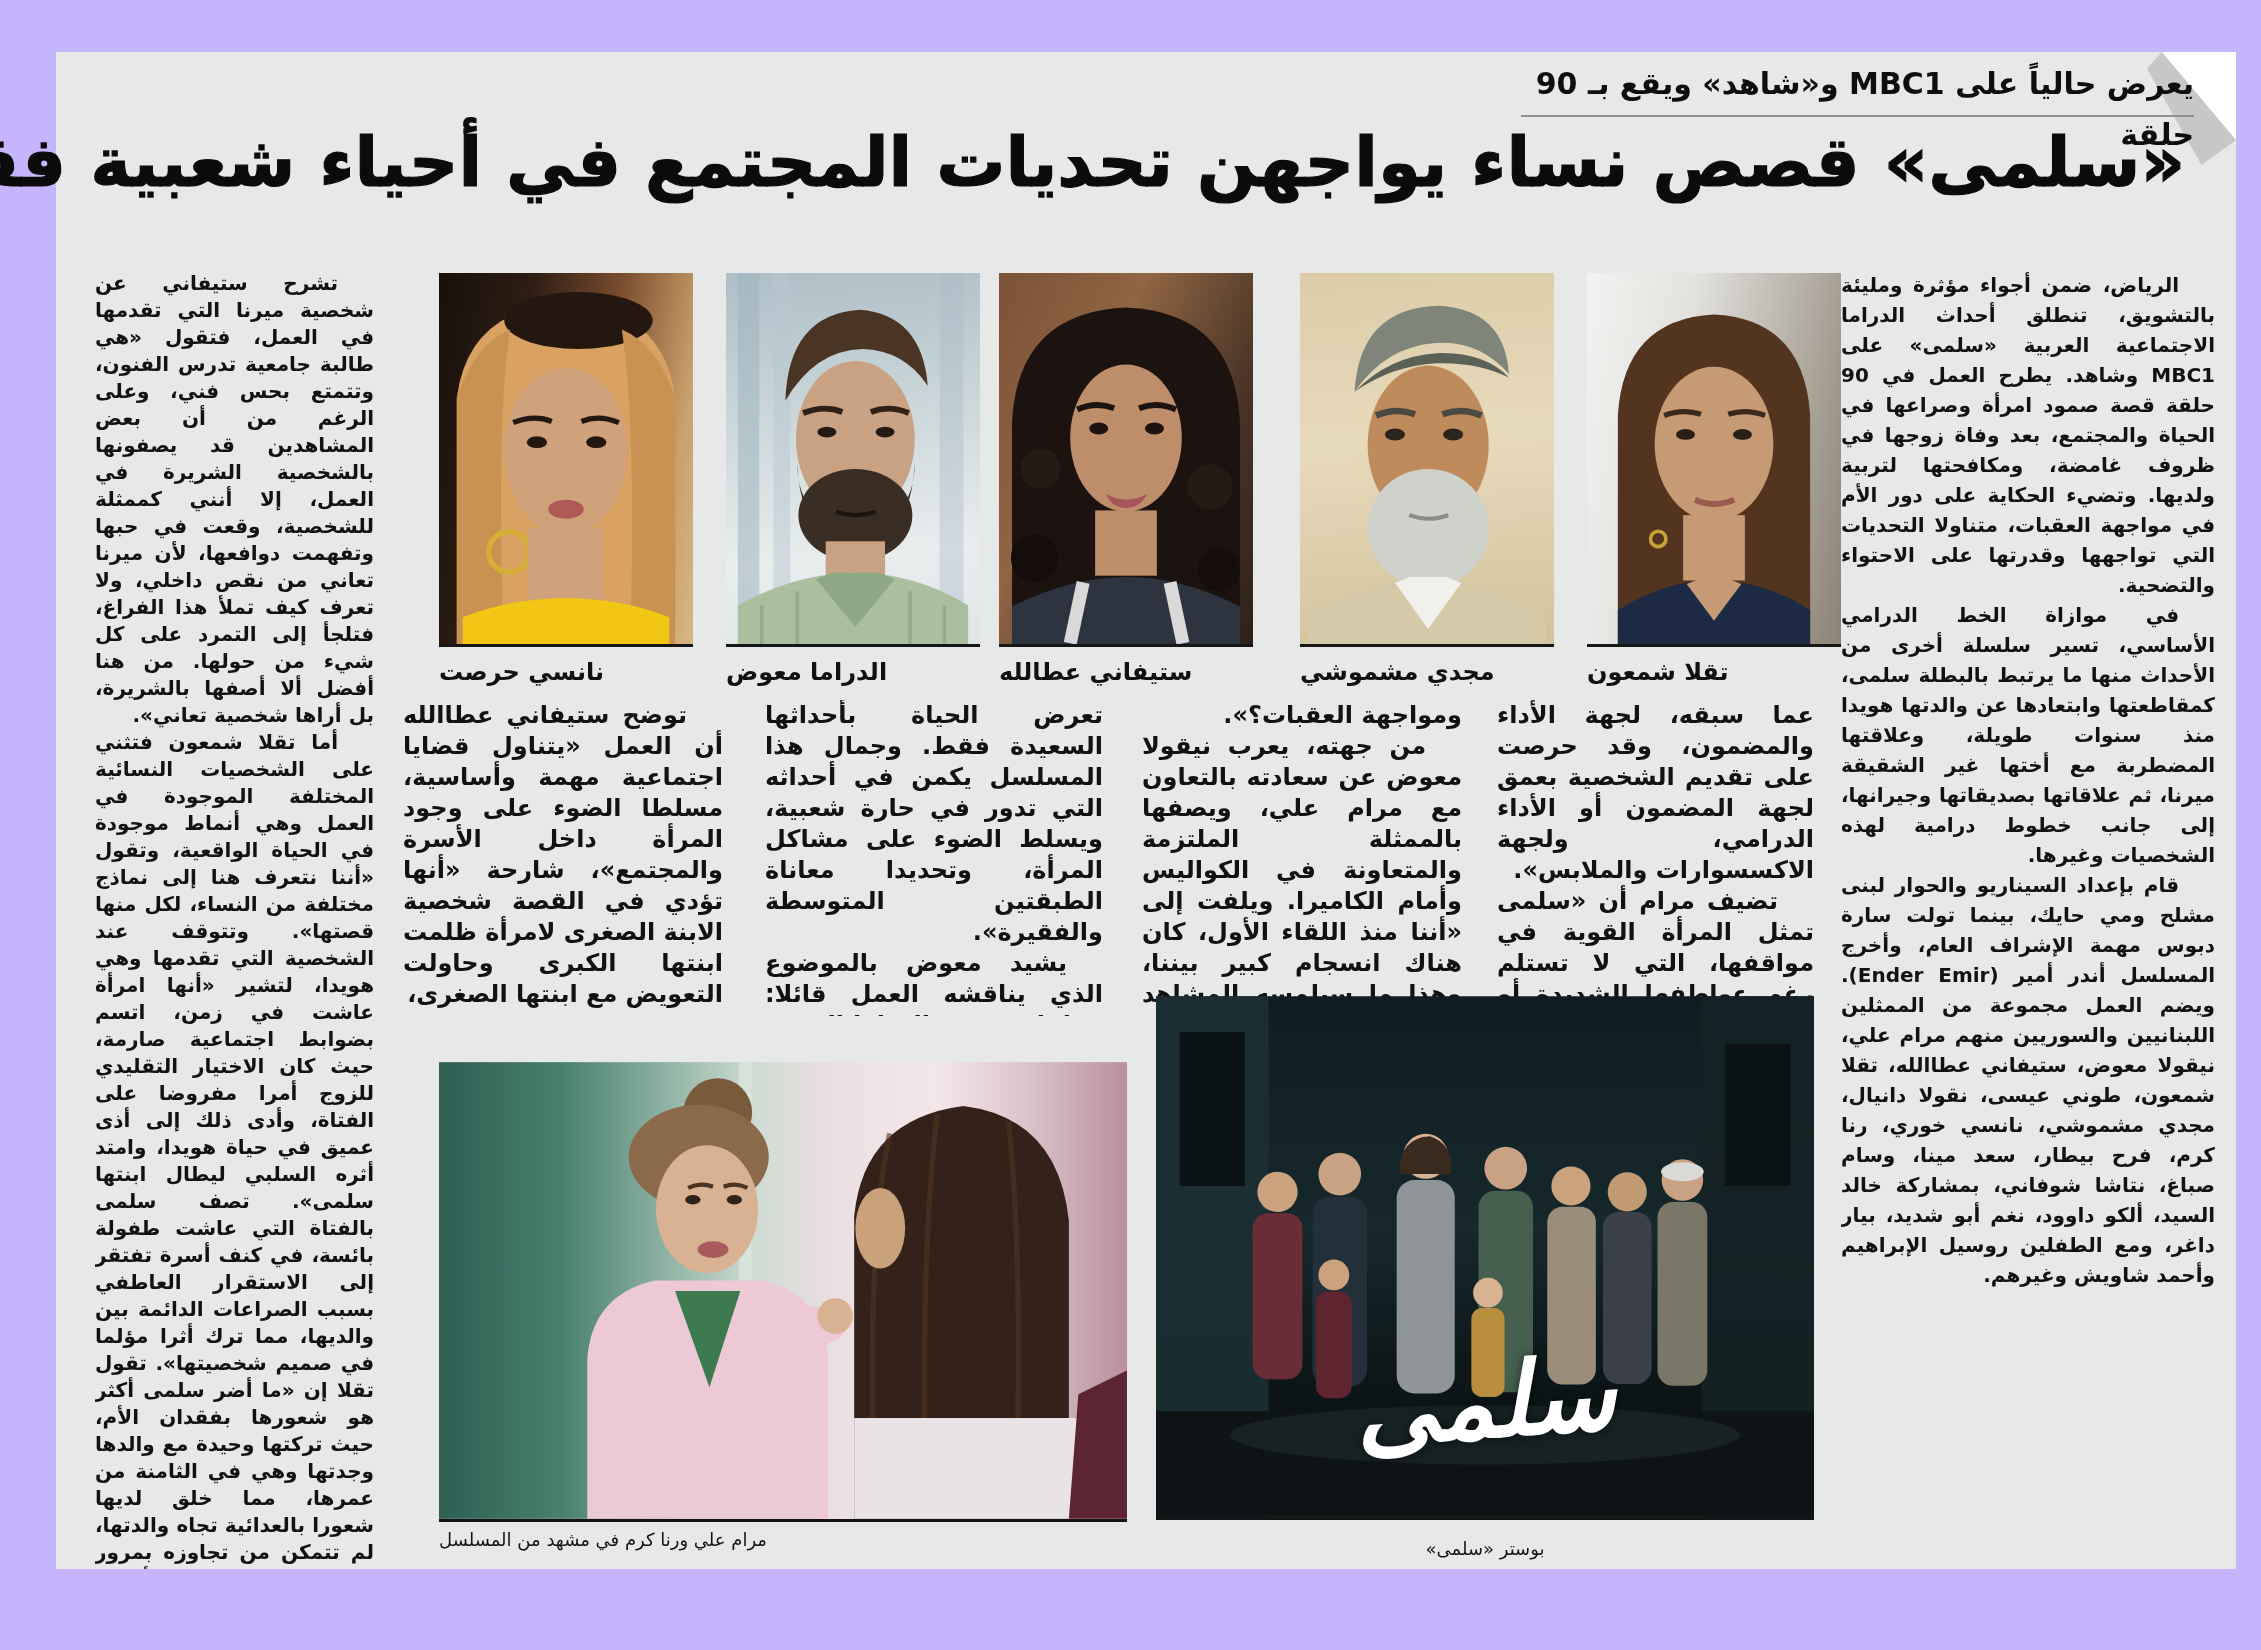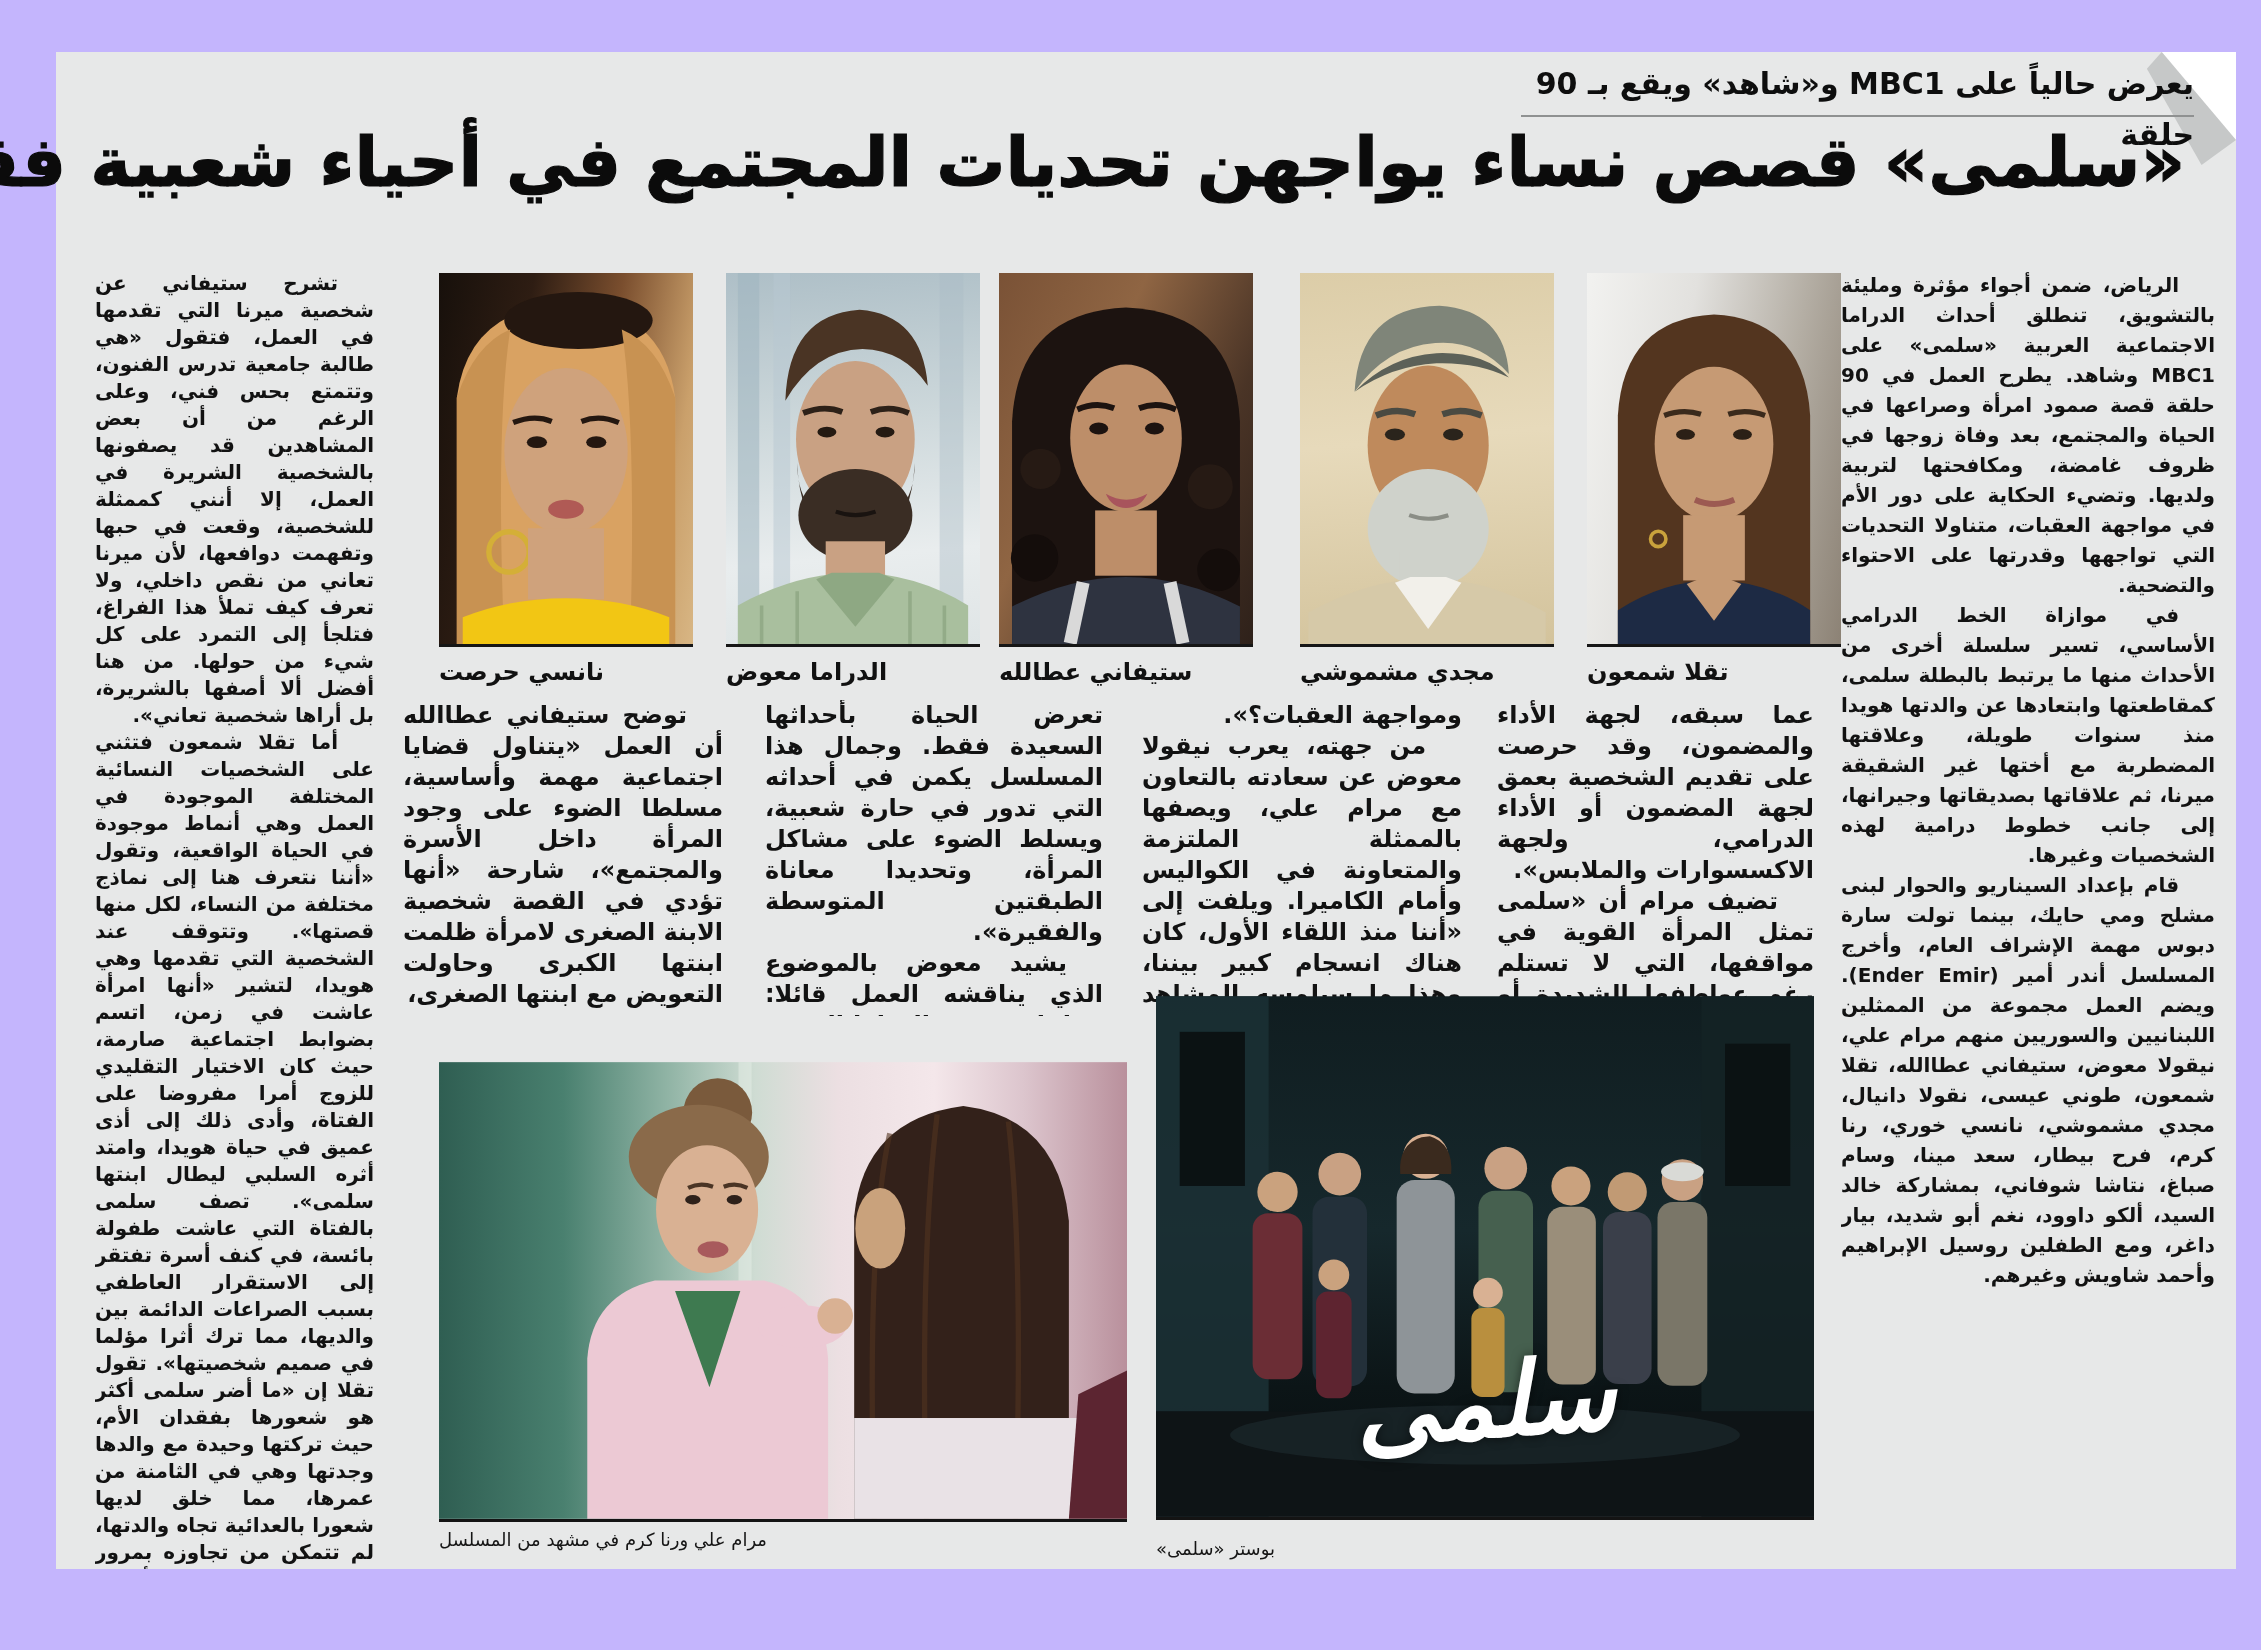--- a/index.html
+++ b/index.html
@@ -42,21 +42,21 @@
   .mb{left:1086px;width:320px;}
   .mc{left:709px;width:338px;}
   .md{left:347px;width:320px;}
   .leftcol{left:39px;top:218px;width:279px;height:1299px;font-size:20px;line-height:27px;}
   
   .bigphoto{position:absolute;margin:0;border-bottom:3px solid #141414;overflow:hidden;}
   .scene{left:383px;top:1010px;width:688px;height:457px;}
   .poster{left:1100px;top:944px;width:658px;height:521px;}
   .bigcap{position:absolute;font-size:18px;font-weight:normal;color:#151515;text-align:left;direction:rtl;}
   .scenecap{left:383px;top:1477px;width:688px;height:30px;}
-  .postercap{left:1100px;top:1486px;width:658px;height:30px;}
+  .postercap{left:1100px;top:1486px;width:658px;height:30px;text-align:center;}
   .poster-logo{
     position:absolute;left:0;top:347px;width:100%;text-align:center;
     color:#ffffff;font-size:101px;font-weight:bold;font-style:italic;
     transform:rotate(-4deg);text-shadow:0 0 10.7px rgba(0,0,0,.55);
   }
   svg{display:block;}
 </style>
 </head>
 <body>
 

